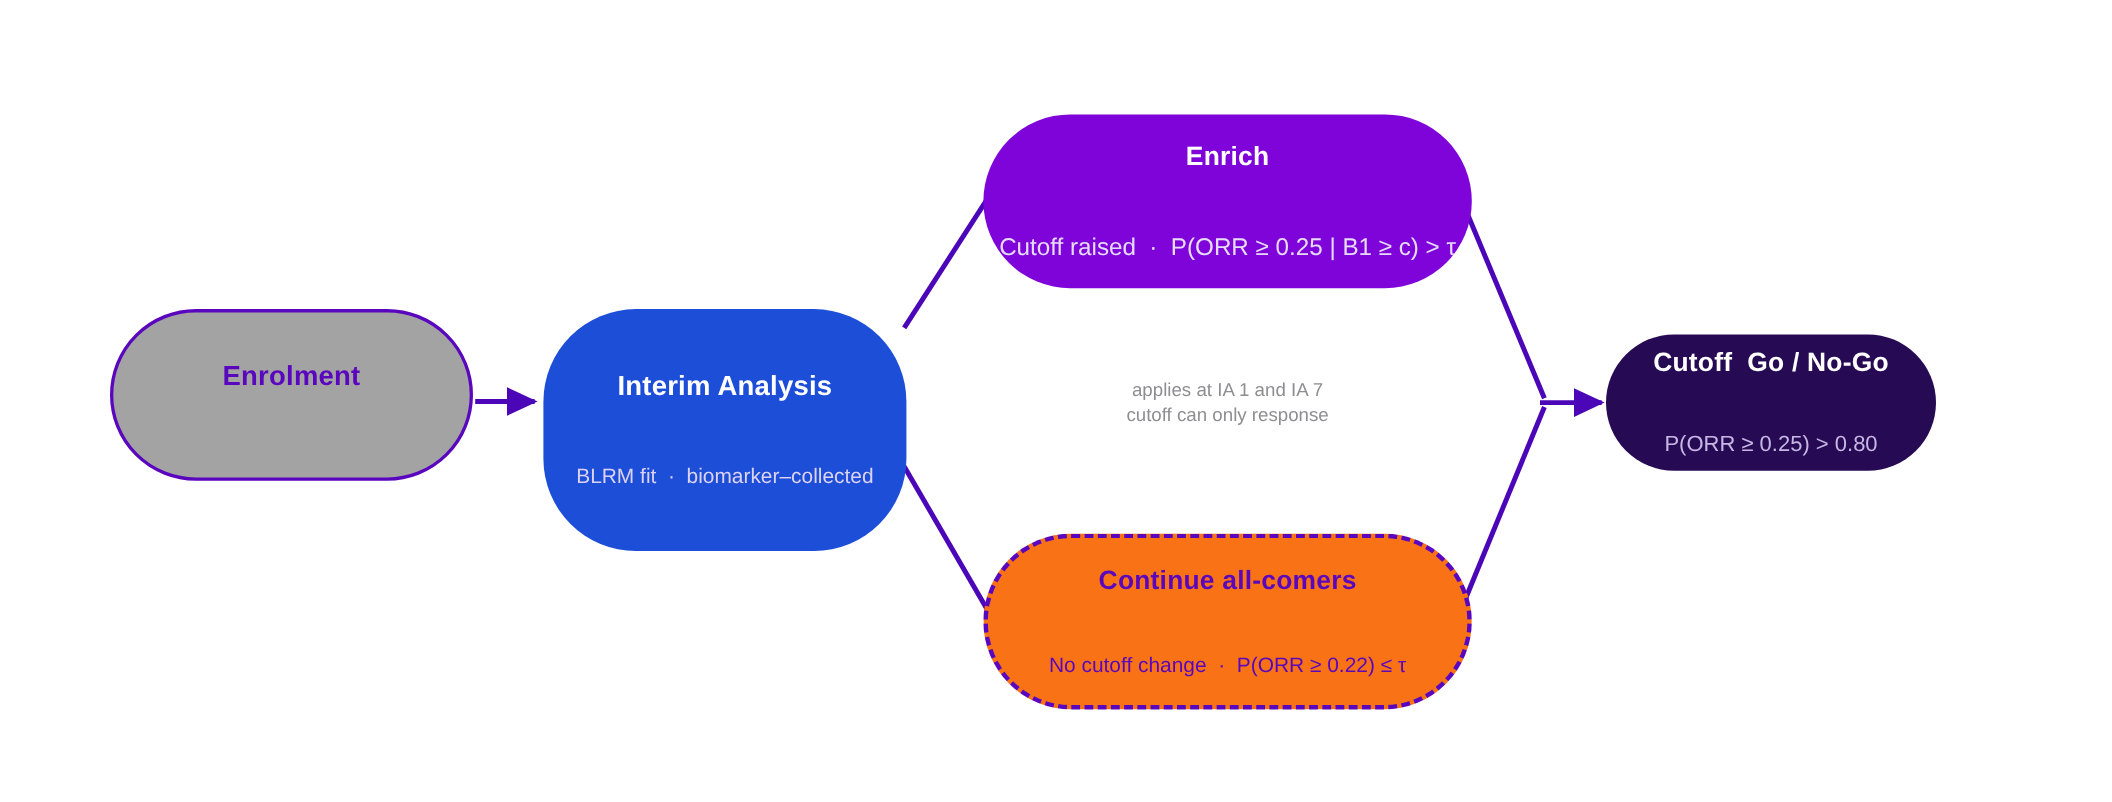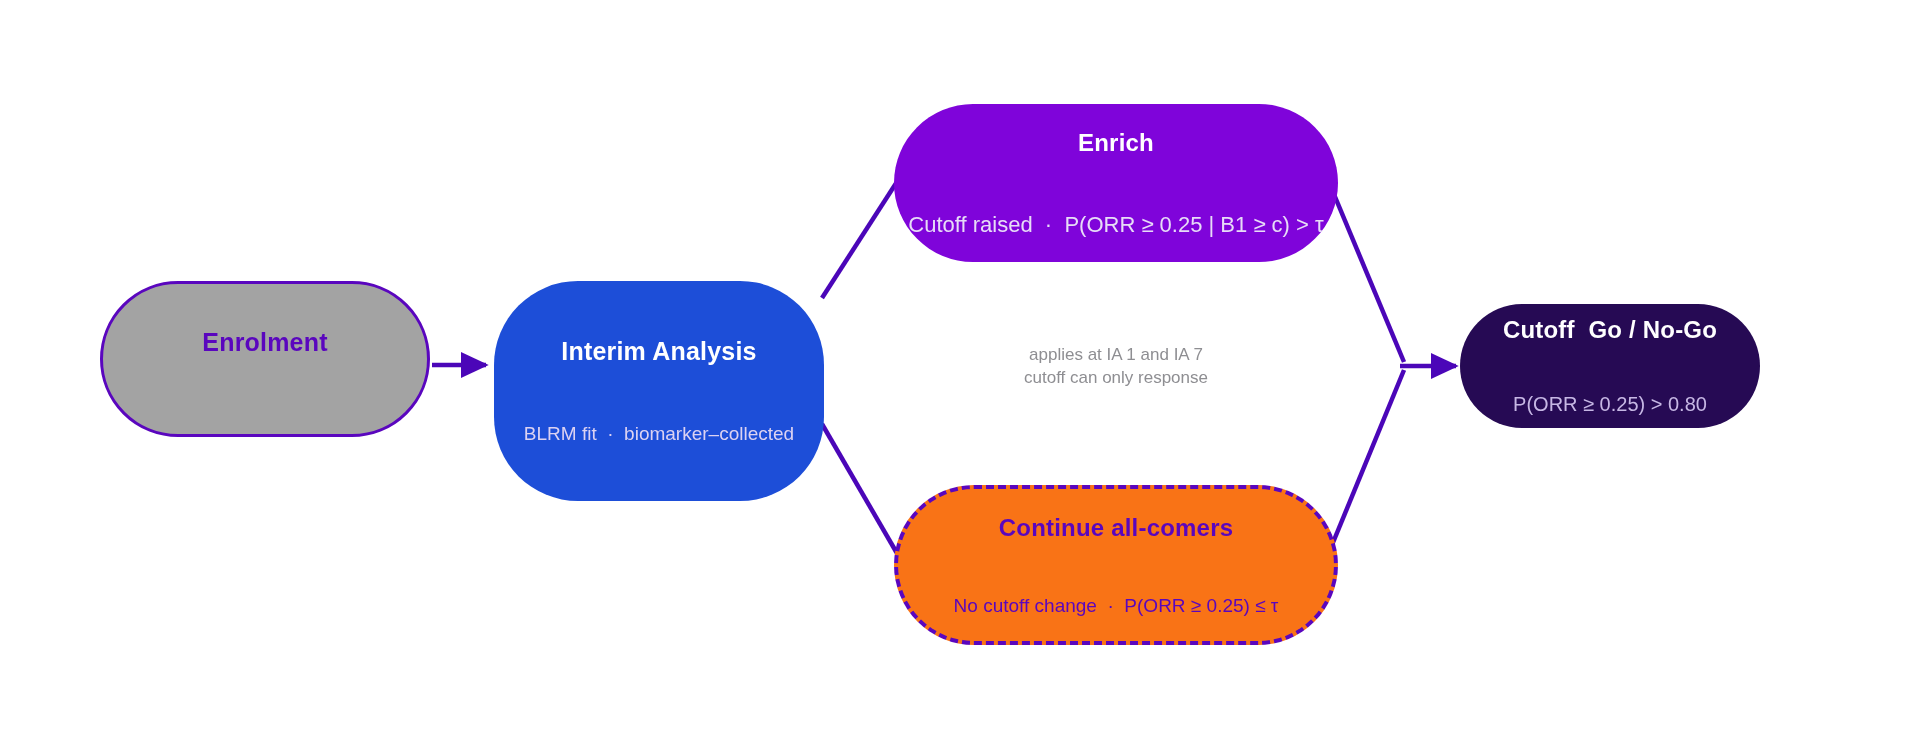--- a/index.html
+++ b/index.html
@@ -192,21 +192,21 @@
     <div class="node-sub">BLRM fit  ·  biomarker–collected</div>
   </div>
 
   <div class="node" id="node-enrich">
     <div class="node-title">Enrich</div>
     <div class="node-sub">Cutoff raised  ·  P(ORR ≥ 0.25 | B1 ≥ c) &gt; τ</div>
   </div>
 
   <div class="node" id="node-continue">
     <div class="node-title">Continue all-comers</div>
-    <div class="node-sub">No cutoff change  ·  P(ORR ≥ 0.25) ≤ τ</div>
+    <div class="node-sub">No cutoff change  ·  P(ORR ≥ 0.22) ≤ τ</div>
   </div>
 
   <div class="node" id="node-final">
     <div class="node-title">Cutoff  Go / No-Go</div>
     <div class="node-sub">P(ORR ≥ 0.25) &gt; 0.80</div>
   </div>
 
   <div id="mid-note">
     <div>applies at IA 1 and IA 7</div>
     <div>cutoff can only response</div>

